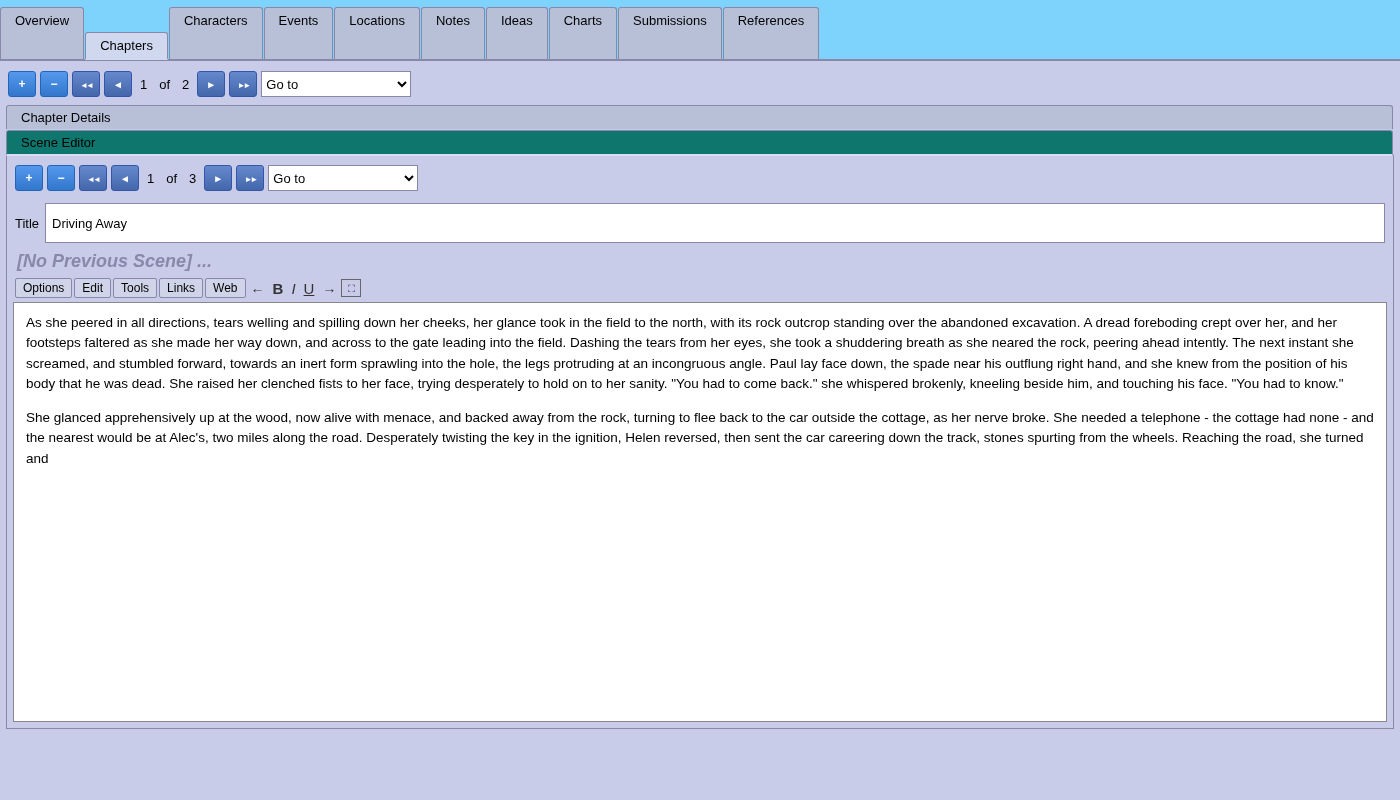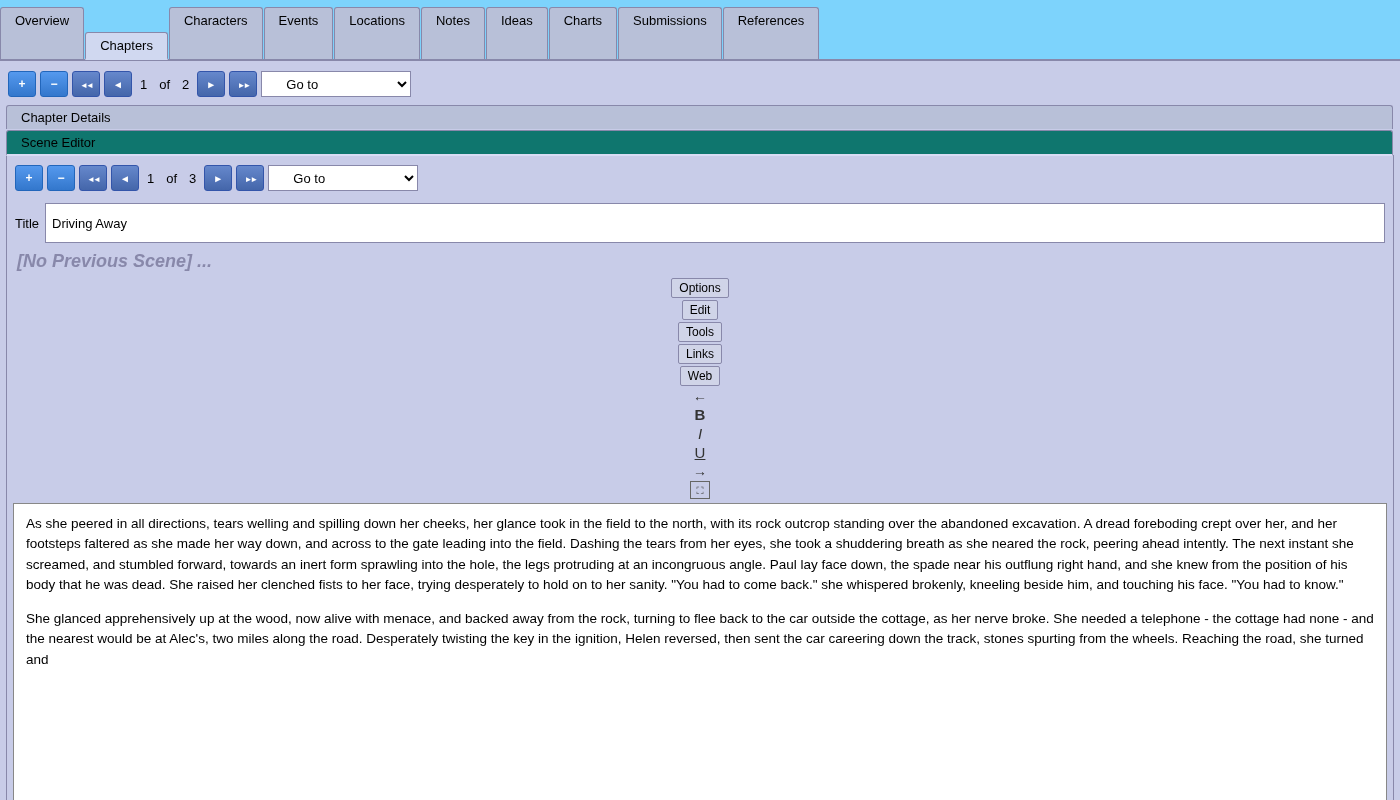--- a/index.html
+++ b/index.html
@@ -78,21 +78,21 @@
     }
 
     .page-indicator {
       font-size: 13px;
       margin: 0 4px;
       color: #000;
     }
 
     
     .goto-select {
-      padding: 2px 20px;
+      padding: 2px 0;
       font-size: 13px;
       border: 1px solid #8888aa;
       background: white;
       min-width: 150px;
       height: 26px;
     }
 
     
     .sub-tab-bar {
       display: flex;
@@ -152,21 +152,20 @@
       font-size: 18px;
       font-weight: bold;
     }
 
     
     .format-bar {
       display: flex;
       align-items: center;
       gap: 2px;
       margin: 4px 2px;
-      flex-direction: column;
     }
     .fmt-btn {
       padding: 2px 7px;
       background: #d0d4e8;
       border: 1px solid #8888aa;
       cursor: pointer;
       font-size: 12px;
       border-radius: 2px;
     }
     .fmt-icon {

